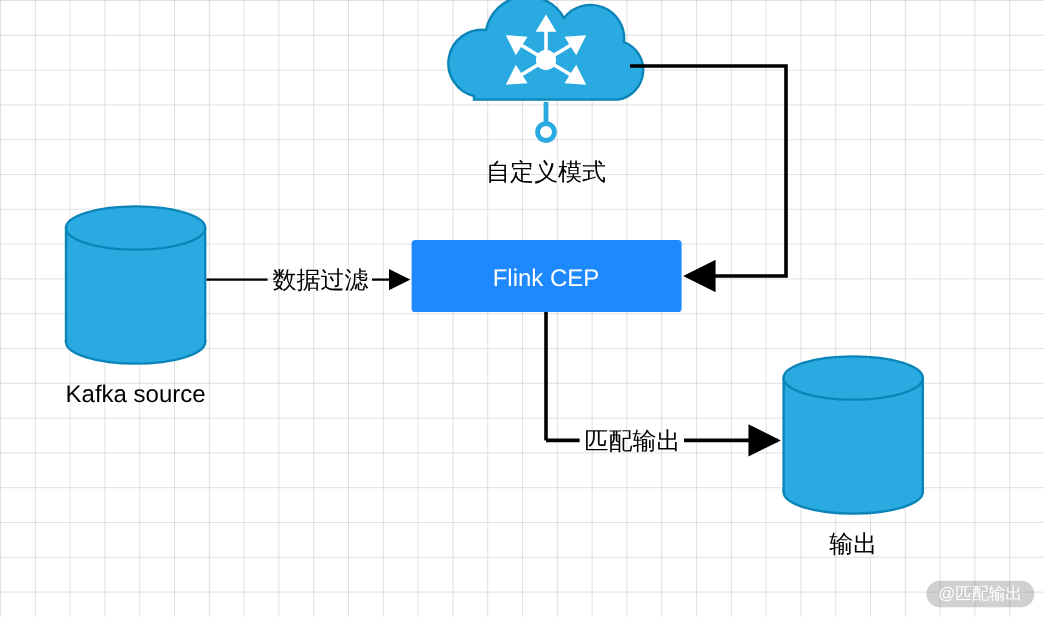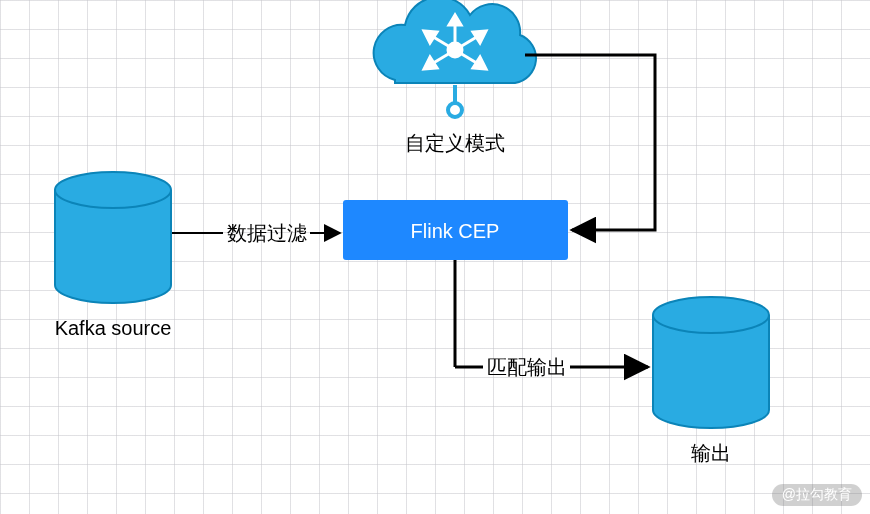--- a/index.html
+++ b/index.html
@@ -131,13 +131,13 @@
   </g>
 
   <g>
     <polyline points="455,260 455,367" fill="none" stroke="#000" stroke-width="3"></polyline>
     <line x1="455" y1="367" x2="483" y2="367" stroke="#000" stroke-width="3"></line>
     <text class="edge-label" x="487" y="374">匹配输出</text>
     <line x1="570" y1="367" x2="648" y2="367" stroke="#000" stroke-width="3" marker-end="url(#arrow)"></line>
   </g>
 </svg>
 
-<div class="watermark">@拉勾教育</div>
+<div class="watermark">@匹配输出</div>
 
 </body></html>

